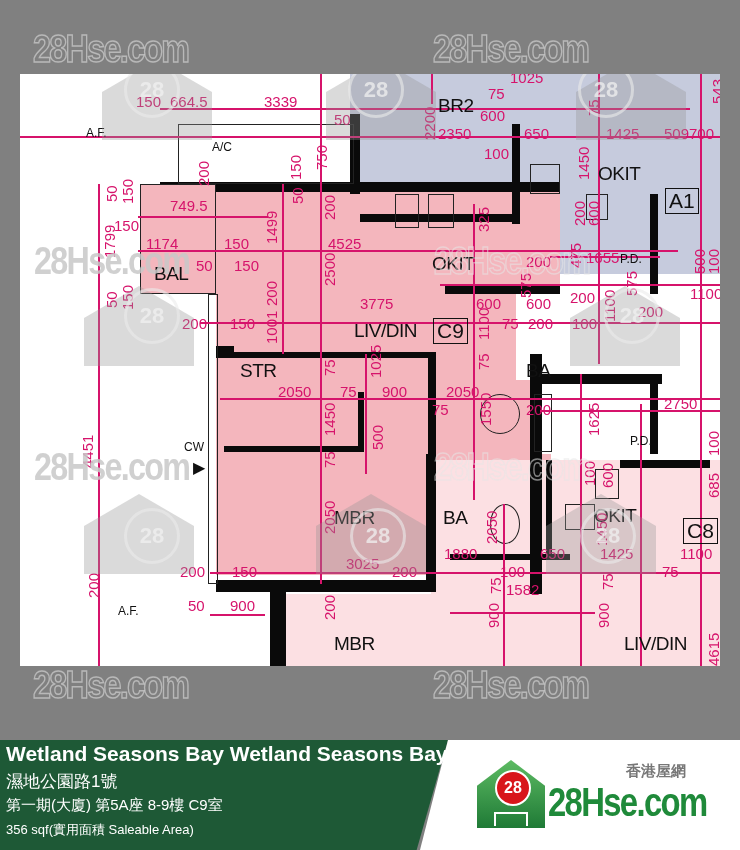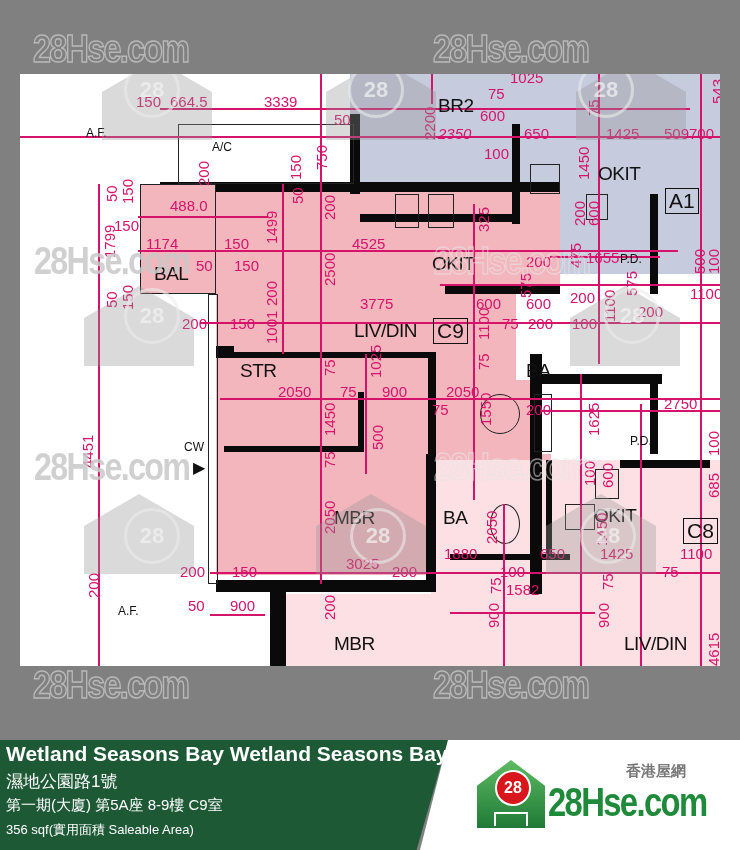--- a/index.html
+++ b/index.html
@@ -131,30 +131,30 @@
   <div class="label-sm" style="left:600px;top:178px;">P.D.</div>
   <div class="label-sm" style="left:610px;top:360px;">P.D.</div>
 
   <div class="dtxt" style="left:116px;top:20px;">150</div>
   <div class="dtxt" style="left:150px;top:20px;">664.5</div>
   <div class="dtxt" style="left:244px;top:20px;">3339</div>
   <div class="dtxt" style="left:314px;top:38px;">50</div>
   <div class="dtxt" style="left:490px;top:-4px;">1025</div>
   <div class="dtxt" style="left:468px;top:12px;">75</div>
   <div class="dtxt" style="left:460px;top:34px;">600</div>
-  <div class="dtxt" style="left:418px;top:52px;font-style:italic;">2350</div>
+  <div class="dtxt" style="left:418px;top:52px;">2350</div>
   <div class="dtxt" style="left:464px;top:72px;">100</div>
   <div class="dtxt" style="left:504px;top:52px;">650</div>
   <div class="dtxt" style="left:586px;top:52px;">1425</div>
   <div class="dtxt" style="left:644px;top:52px;">509700</div>
-  <div class="dtxt" style="left:150px;top:124px;">488.0</div>
+  <div class="dtxt" style="left:150px;top:124px;">749.5</div>
   <div class="dtxt" style="left:94px;top:144px;">150</div>
   <div class="dtxt" style="left:126px;top:162px;">1174</div>
   <div class="dtxt" style="left:204px;top:162px;">150</div>
-  <div class="dtxt" style="left:332px;top:162px;">4525</div>
+  <div class="dtxt" style="left:308px;top:162px;">4525</div>
   <div class="dtxt" style="left:176px;top:184px;">50</div>
   <div class="dtxt" style="left:214px;top:184px;">150</div>
   <div class="dtxt" style="left:340px;top:222px;">3775</div>
   <div class="dtxt" style="left:162px;top:242px;">200</div>
   <div class="dtxt" style="left:210px;top:242px;">150</div>
   <div class="dtxt" style="left:566px;top:176px;">1655</div>
   <div class="dtxt" style="left:506px;top:180px;">200</div>
   <div class="dtxt" style="left:670px;top:212px;">1100</div>
   <div class="dtxt" style="left:456px;top:222px;">600</div>
   <div class="dtxt" style="left:506px;top:222px;">600</div>

